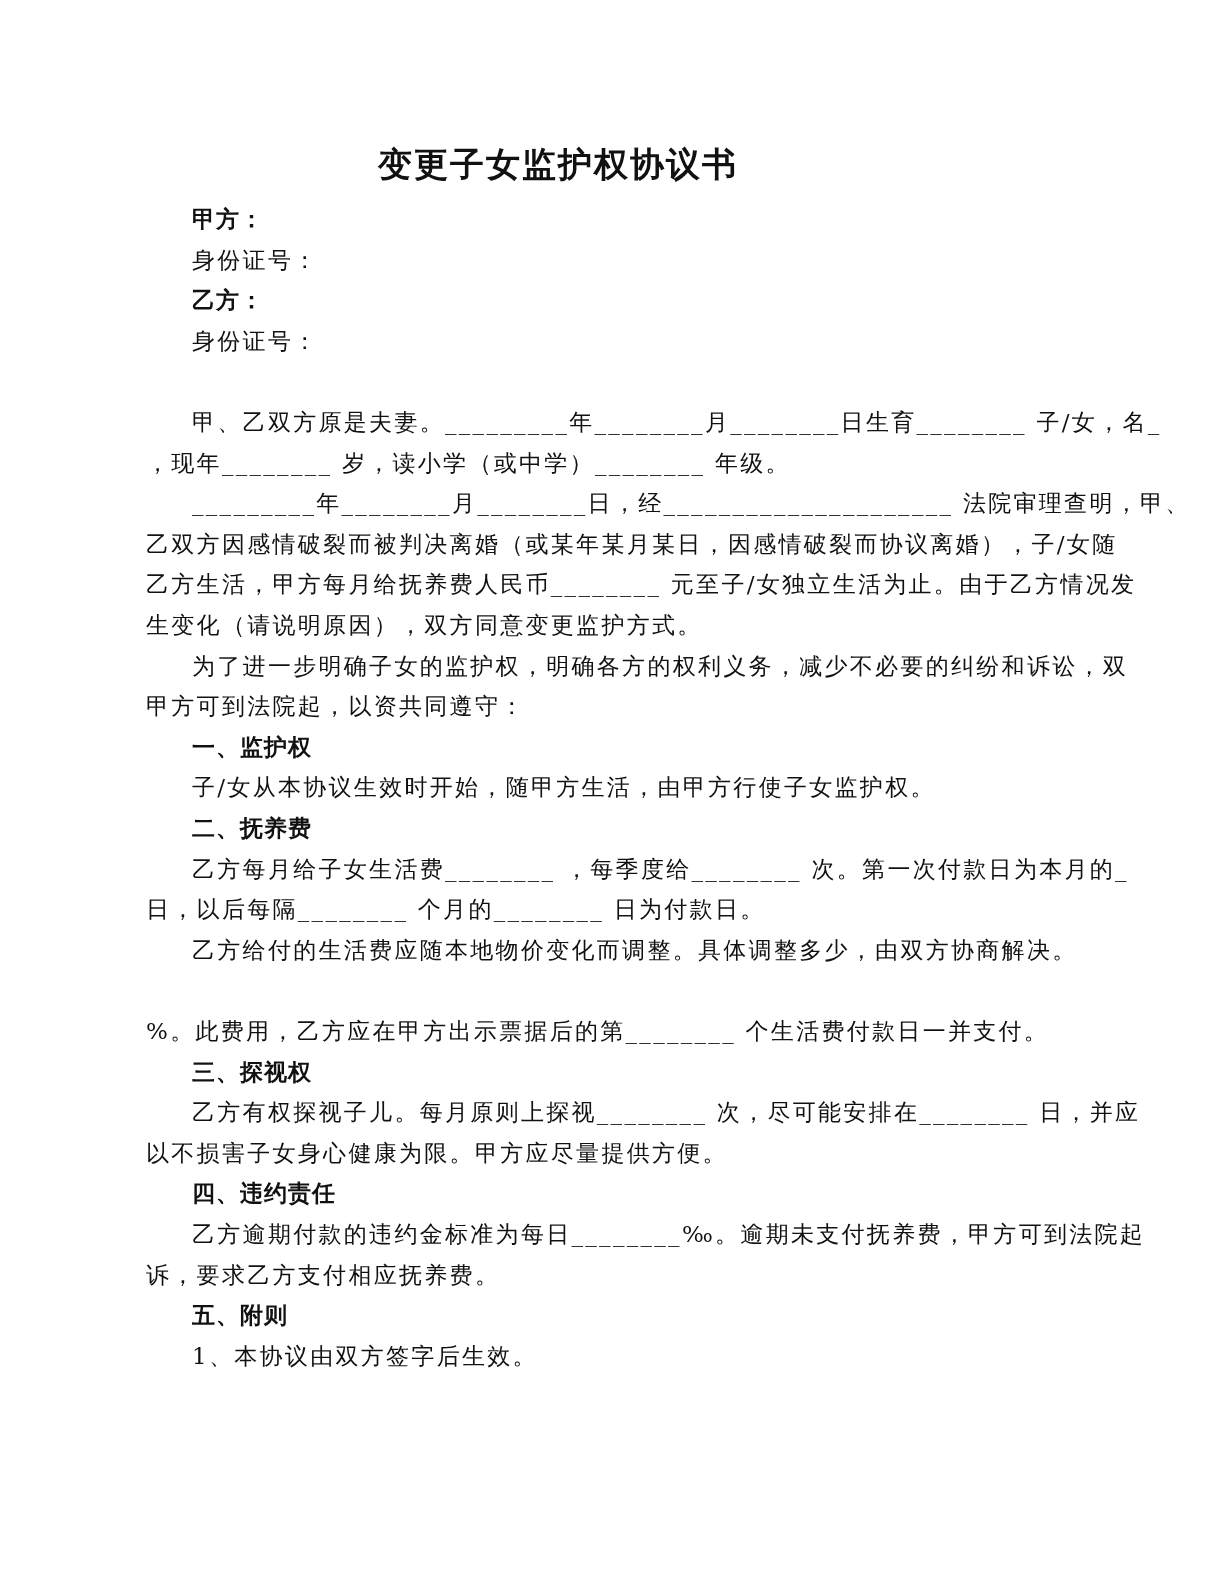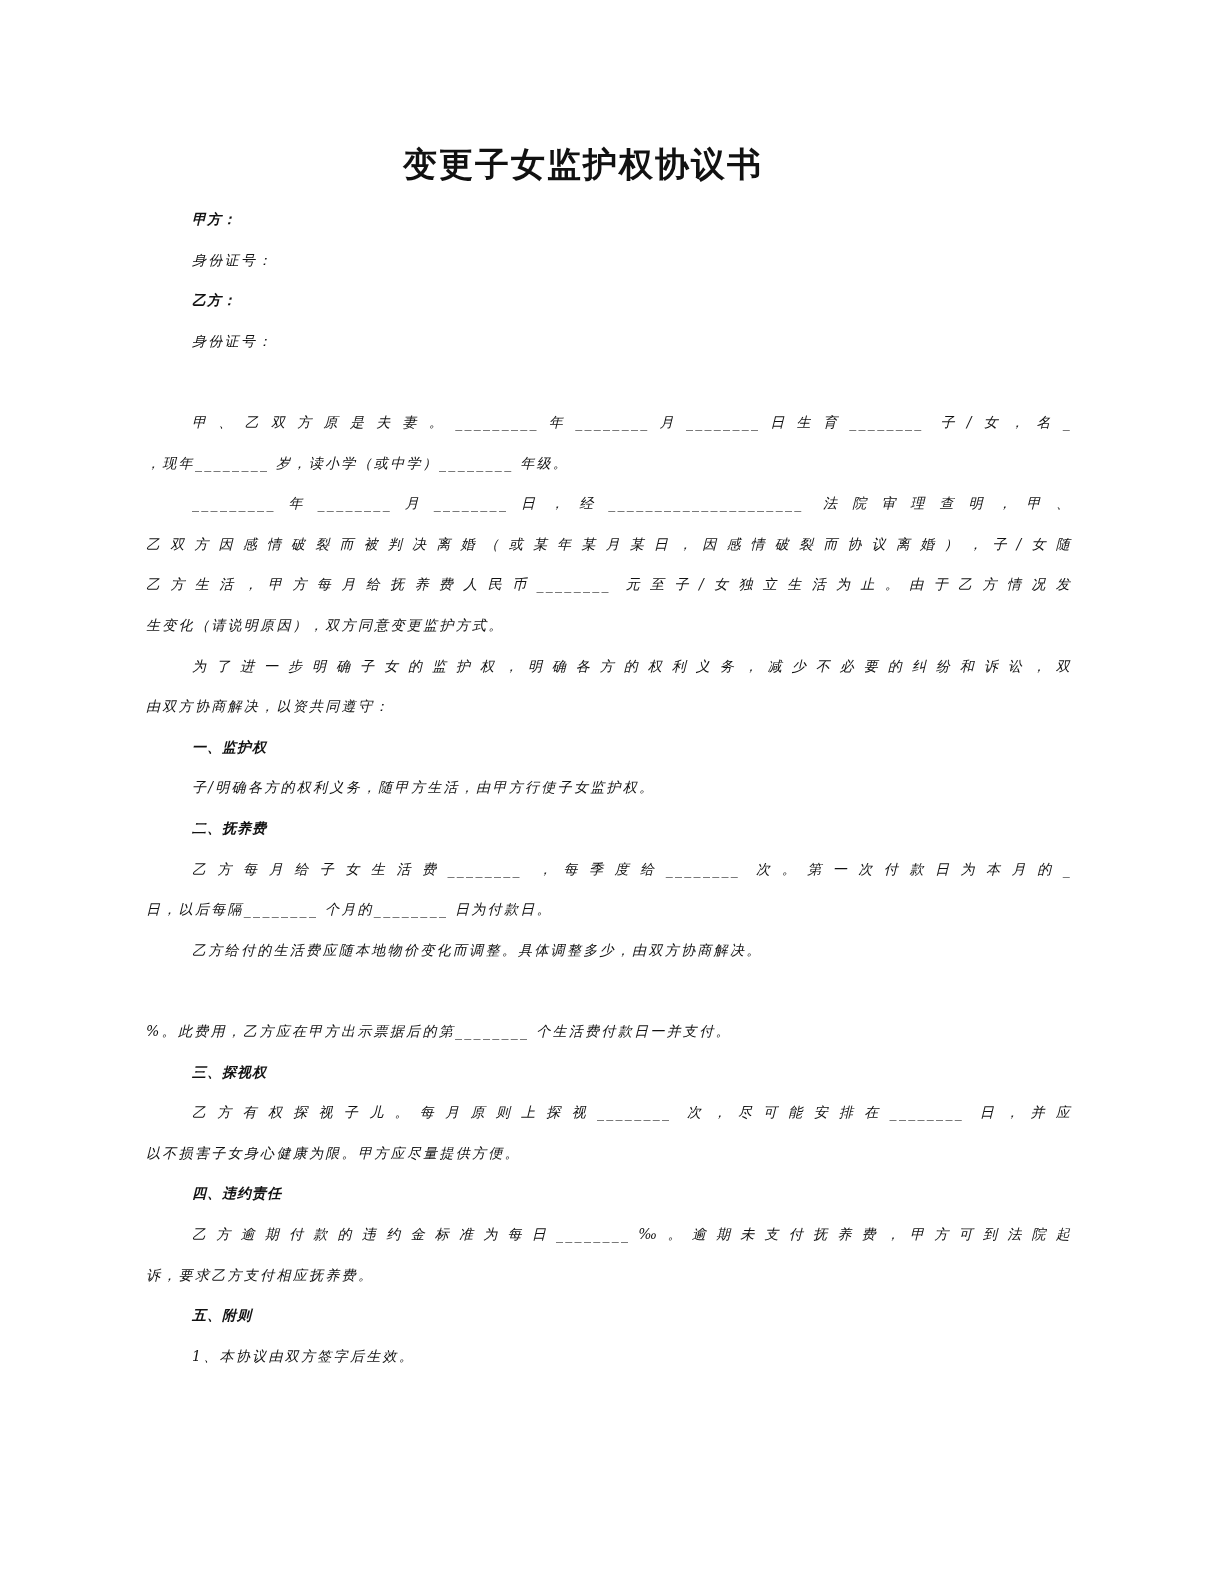--- a/index.html
+++ b/index.html
@@ -1,23 +1,23 @@
 <!DOCTYPE html>
 <html><head>
 <meta charset="utf-8">
 <style>
   html, body { margin: 0; padding: 0; background: #ffffff; }
   body { width: 1224px; height: 1584px; position: relative; overflow: hidden;
          font-family: "DejaVu Serif", "Liberation Serif", serif; color: #111; }
   .page { position: absolute; left: 0; top: 0; width: 1224px; height: 1584px; }
   .title { position: absolute; left: 0; width: 1116px; top: 142px; text-align: center;
            font-size: 34px; font-weight: bold; letter-spacing: 2px;
-           font-family: "DejaVu Sans", "Liberation Sans", sans-serif; padding-left: 25px; }
-  .line { position: absolute; left: 146px; font-size: 14px; line-height: 30px;
-          white-space: nowrap; letter-spacing: 2.3px; font-style: italic; }
+           font-family: "DejaVu Sans", "Liberation Sans", sans-serif; }
+  .line { position: absolute; left: 146px; font-size: 23px; line-height: 30px;
+          white-space: nowrap; letter-spacing: 2.3px; }
   .indent { left: 192px; }
   .bold { font-weight: bold; font-family: "DejaVu Sans", "Liberation Sans", sans-serif; letter-spacing: 1px; }
   .just { width: 926px; text-align: justify; text-align-last: justify; }
   .just.indent { width: 880px; }
 </style>
 </head>
 <body>
 
 <div class="page">
   <div class="title">变更子女监护权协议书</div>
@@ -29,24 +29,24 @@
 
   <div class="line indent just" style="top:407px">甲、乙双方原是夫妻。_________年________月________日生育________ 子/女，名_</div>
   <div class="line" style="top:448px">，现年________ 岁，读小学（或中学）________ 年级。</div>
 
   <div class="line indent just" style="top:488px">_________年________月________日，经_____________________ 法院审理查明，甲、</div>
   <div class="line just" style="top:529px">乙双方因感情破裂而被判决离婚（或某年某月某日，因感情破裂而协议离婚），子/女随</div>
   <div class="line just" style="top:569px">乙方生活，甲方每月给抚养费人民币________ 元至子/女独立生活为止。由于乙方情况发</div>
   <div class="line" style="top:610px">生变化（请说明原因），双方同意变更监护方式。</div>
 
   <div class="line indent just" style="top:651px">为了进一步明确子女的监护权，明确各方的权利义务，减少不必要的纠纷和诉讼，双</div>
-  <div class="line" style="top:691px">由双方协商解决，以资共同遵守：</div>
+  <div class="line" style="top:691px">甲方可到法院起，以资共同遵守：</div>
 
   <div class="line indent bold" style="top:732px">一、监护权</div>
-  <div class="line indent" style="top:772px">子/明确各方的权利义务，随甲方生活，由甲方行使子女监护权。</div>
+  <div class="line indent" style="top:772px">子/女从本协议生效时开始，随甲方生活，由甲方行使子女监护权。</div>
 
   <div class="line indent bold" style="top:813px">二、抚养费</div>
   <div class="line indent just" style="top:854px">乙方每月给子女生活费________ ，每季度给________ 次。第一次付款日为本月的_</div>
   <div class="line" style="top:894px">日，以后每隔________ 个月的________ 日为付款日。</div>
   <div class="line indent" style="top:935px">乙方给付的生活费应随本地物价变化而调整。具体调整多少，由双方协商解决。</div>
   <div class="line" style="top:1016px">%。此费用，乙方应在甲方出示票据后的第________ 个生活费付款日一并支付。</div>
 
   <div class="line indent bold" style="top:1057px">三、探视权</div>
   <div class="line indent just" style="top:1097px">乙方有权探视子儿。每月原则上探视________ 次，尽可能安排在________ 日，并应</div>
   <div class="line" style="top:1138px">以不损害子女身心健康为限。甲方应尽量提供方便。</div>

